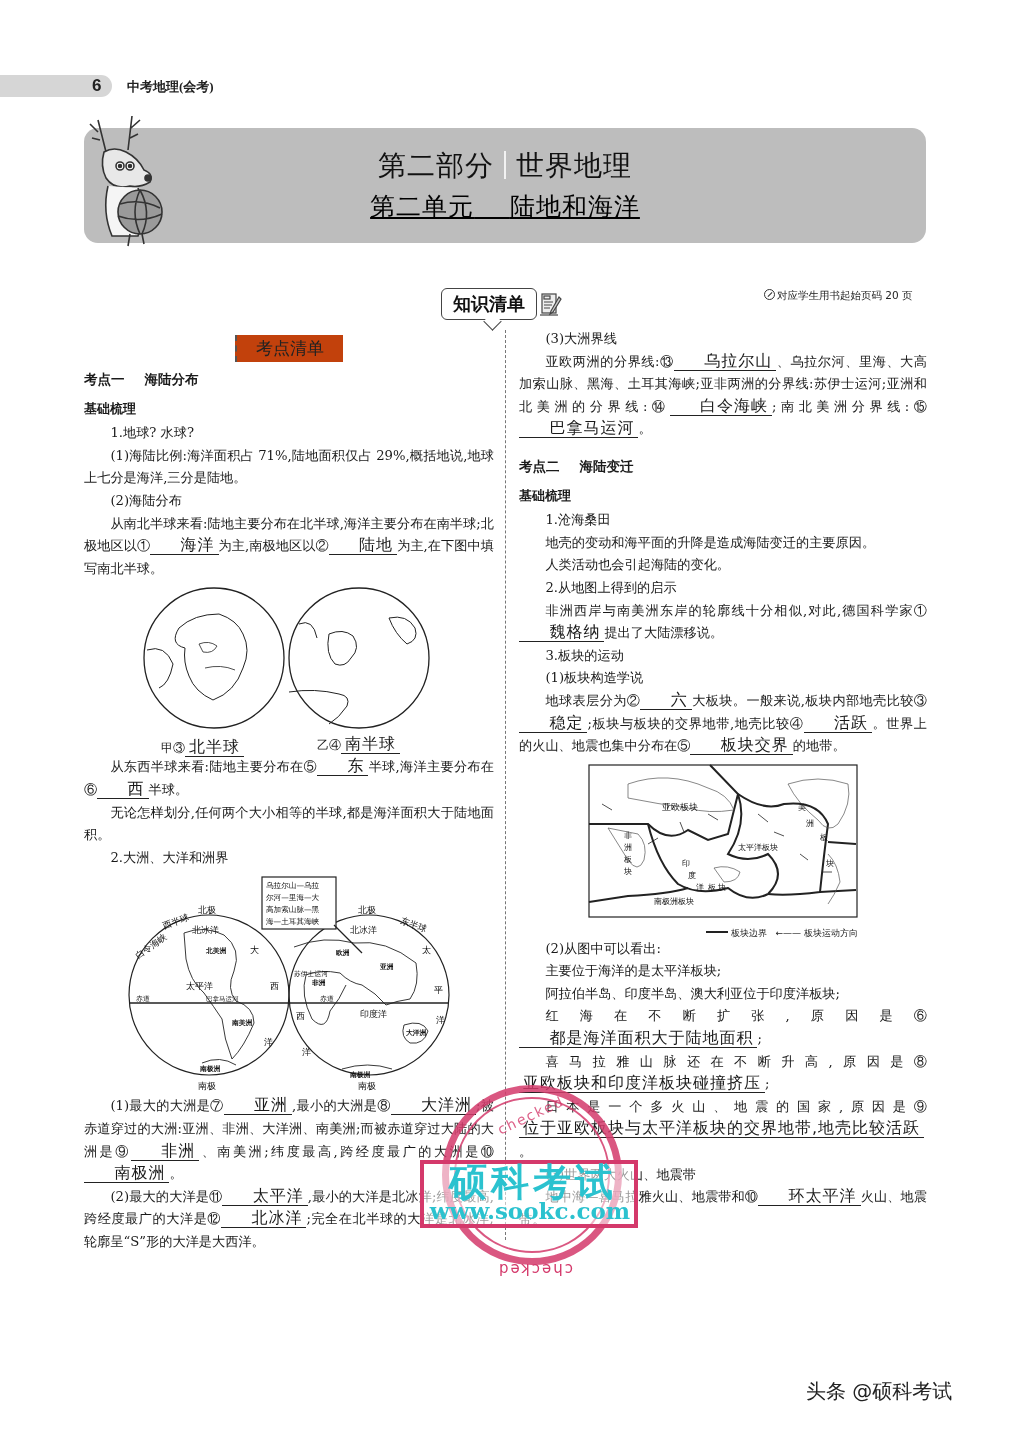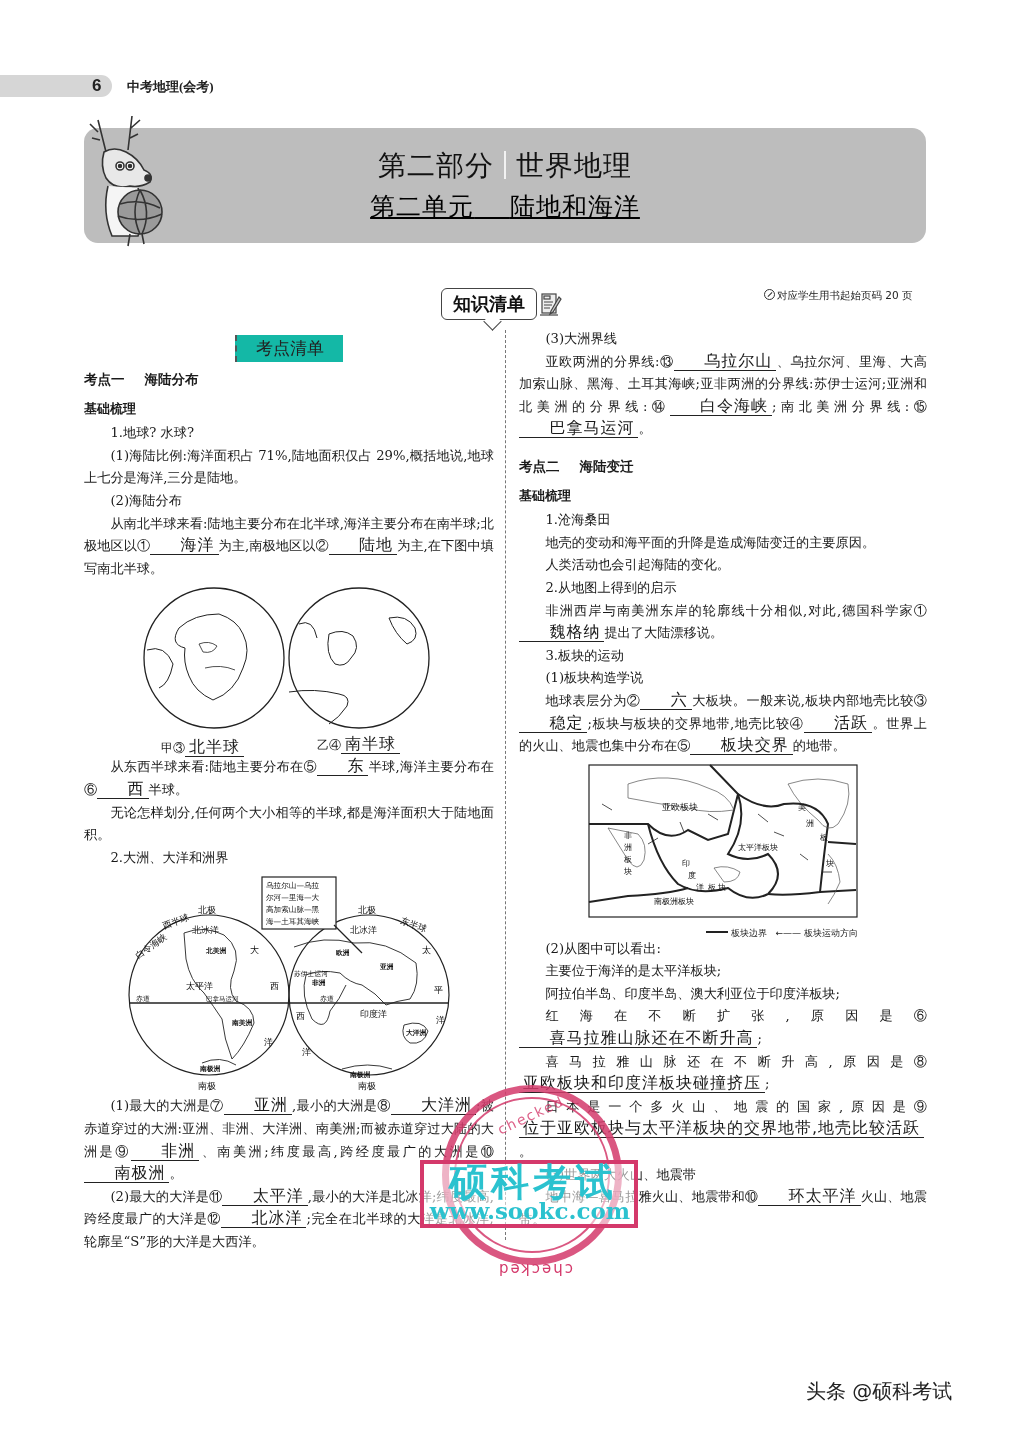--- a/index.html
+++ b/index.html
@@ -22,21 +22,21 @@
   .ref-note { position: absolute; left: 764px; top: 289px; font-family: "DejaVu Sans", sans-serif; font-size: 10.5px; color: #222; }
   .pen-circle-icon { display: inline-block; width: 11px; height: 11px; border: 1px solid #333; border-radius: 50%; vertical-align: -1px; margin-right: 2px; position: relative; }
   .pen-circle-icon::after { content: ""; position: absolute; left: 2px; top: 4px; width: 6px; height: 1px; background: #333; transform: rotate(-45deg); }
 
   .col-divider { position: absolute; left: 505px; top: 330px; height: 910px; border-left: 1.5px dashed #777; }
 
   .col { position: absolute; font-size: 13.2px; line-height: 22.6px; text-align: justify; }
   .col-left { left: 84px; top: 335px; width: 410px; }
   .col-right { left: 519px; top: 328px; width: 408px; }
 
-  .section-stamp { display: block; margin: 0 auto 2px auto; width: 108px; height: 27px; background: #14b8a6; color: #222; font-family: "DejaVu Sans", sans-serif; font-size: 17px; text-align: center; line-height: 27px; border-left: 2px dashed #555; }
+  .section-stamp { display: block; margin: 0 auto 2px auto; width: 108px; height: 27px; background: #c2410c; color: #222; font-family: "DejaVu Sans", sans-serif; font-size: 17px; text-align: center; line-height: 27px; border-left: 2px dashed #555; }
   .kp-title { font-family: "DejaVu Sans", sans-serif; font-weight: bold; font-size: 13.5px; margin: 6px 0 7px 0; }
   .kp-title .gap { display: inline-block; width: 20px; }
   .sub-title { text-align: left; font-family: "DejaVu Sans", sans-serif; font-weight: bold; font-size: 13px; margin: 2px 0 2px 0; }
   p.ind { text-indent: 2em; }
   .blank { display: inline-block; border-bottom: 1px solid #222; padding: 0 4px; min-width: 30px; text-align: center; font-family: "DejaVu Sans", sans-serif; font-size: 16px; line-height: 18px; letter-spacing: 1px; }
   .blank.long { text-indent: 0; }
 
   .fig { display: block; margin: 4px auto; position: relative; }
   .fig svg { display: block; }
   .hemi-caption { font-size: 12px; font-family: "DejaVu Serif", serif; }
@@ -273,21 +273,21 @@
       <span>板块边界</span>
       &nbsp;&nbsp;<span>←——</span>
       <span>板块运动方向</span>
     </div>
   </div>
 
   <p class="ind">(2)从图中可以看出:</p>
   <p class="ind">主要位于海洋的是太平洋板块;</p>
   <p class="ind">阿拉伯半岛、印度半岛、澳大利亚位于印度洋板块;</p>
   <p class="ind">
-    <span>红海在不断扩张,原因是⑥</span><span class="blank">喜马拉雅山脉还在不断升高</span><span>;</span>
+    <span>红海在不断扩张,原因是⑥</span><span class="blank">都是海洋面积大于陆地面积</span><span>;</span>
   </p>
   <p class="ind">
     <span>喜马拉雅山脉还在不断升高,原因是⑧</span><span class="blank long">亚欧板块和印度洋板块碰撞挤压</span><span>;</span>
   </p>
   <p class="ind">
     <span>日本是一个多火山、地震的国家,原因是⑨</span><span class="blank long">位于亚欧板块与太平洋板块的交界地带,地壳比较活跃</span><span>。</span>
   </p>
   <p class="ind">(3)世界两大火山、地震带</p>
   <p class="ind">
     <span>地中海—喜马拉雅火山、地震带和⑩</span><span class="blank">环太平洋</span><span>火山、地震带。</span>

